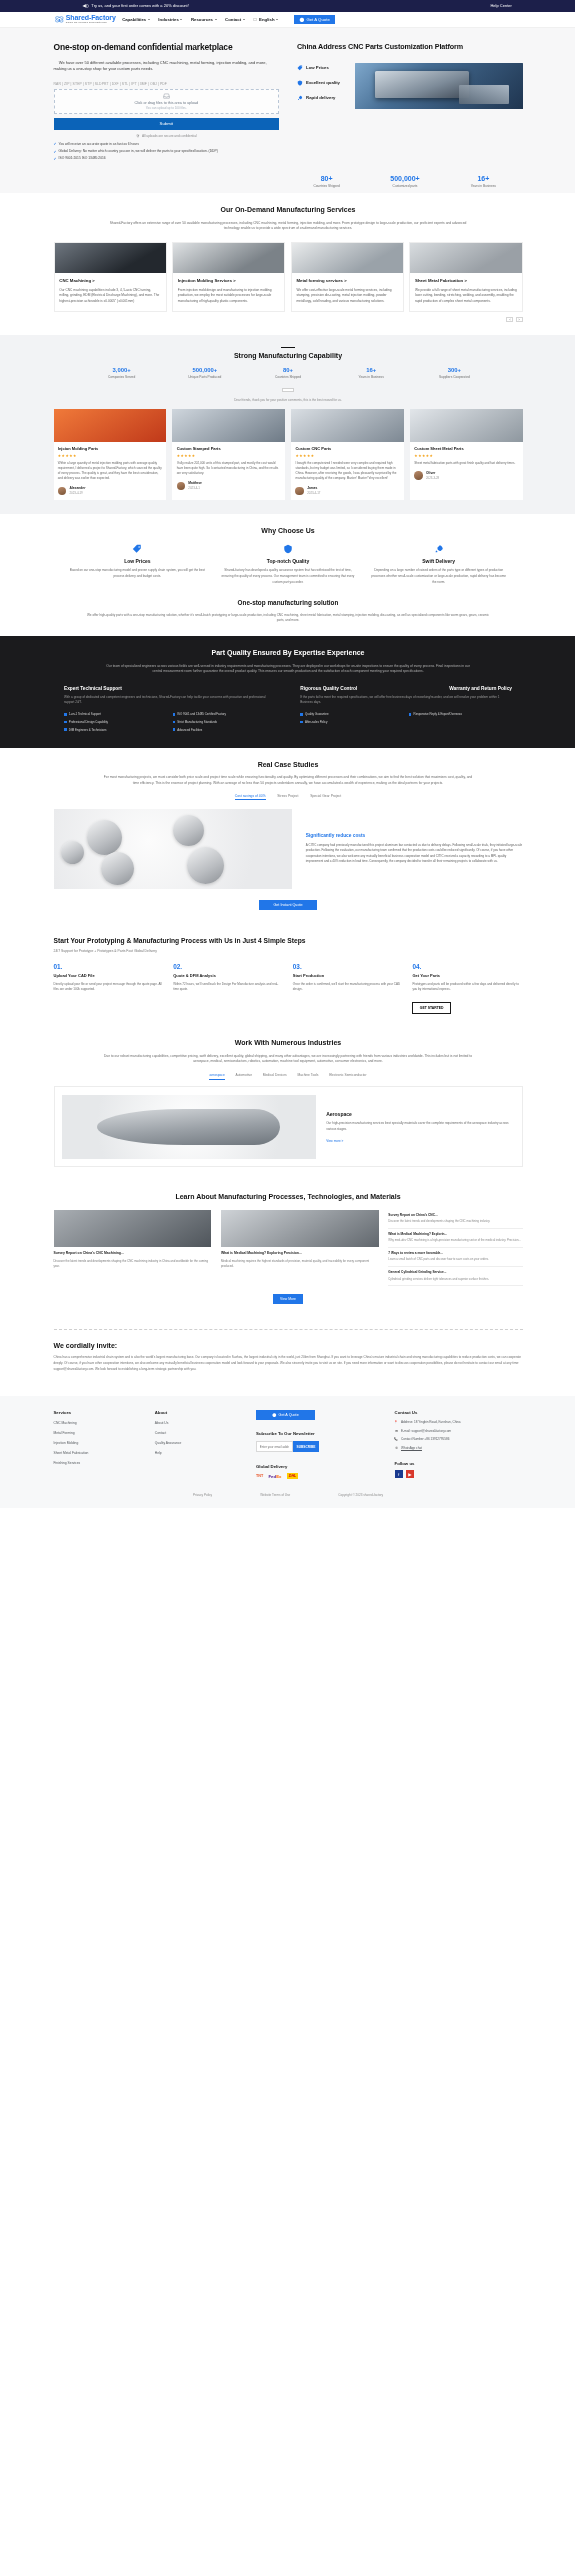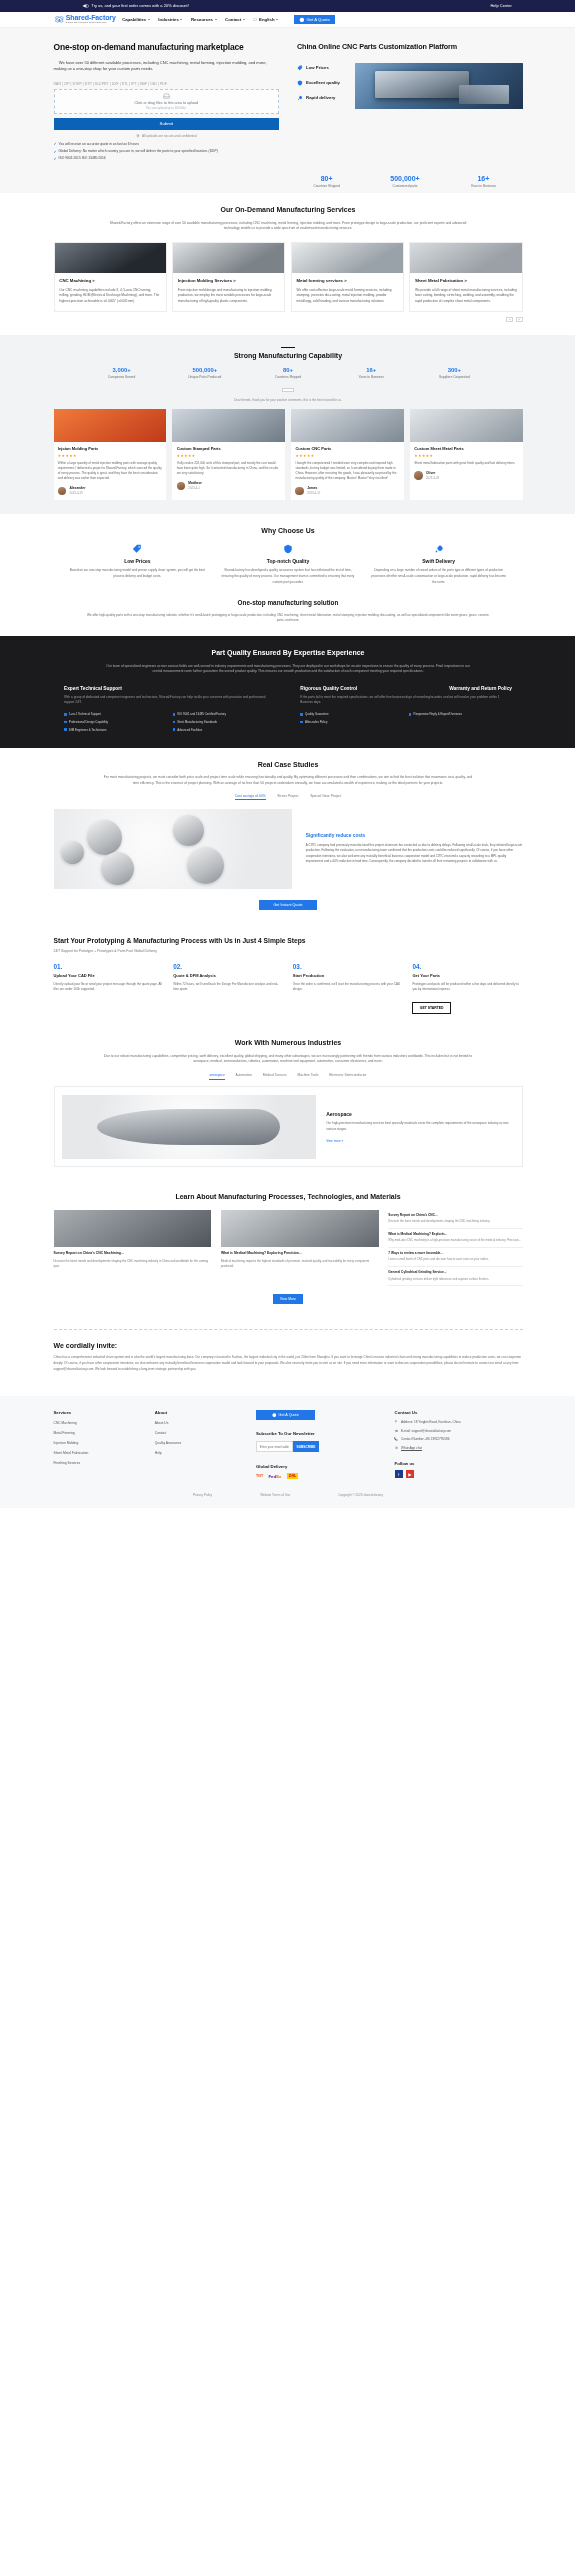--- a/index.html
+++ b/index.html
@@ -292,21 +292,21 @@
           <span>⬤</span>
           <span>Get A Quote</span>
         </div>
       </div>
     </div>
   </div>
 
   <div class="hero">
     <div class="hero-grid">
       <div class="hero-left">
-        <h1>One-stop on-demand manufacturing marketplace</h1>
+        <h1>One-stop on-demand confidential marketplace</h1>
         <div class="hero-p">We have over 50 different available processes, including CNC machining, metal forming, injection molding, and more, making us a one-stop shop for your custom parts needs.</div>
         <div class="file-types">RAR | ZIP | STEP | STP | SLDPRT | DXF | STL | IPT | 3MF | OBJ | PDF</div>
         <div class="dropzone">
           <span class="dz-ico">
             <svg viewBox="0 0 24 20" width="7" height="5.9" fill="none" stroke="#8a949e" stroke-width="1.6">
               <path d="M2 12l3-9h14l3 9v5a1 1 0 0 1-1 1H3a1 1 0 0 1-1-1z"></path>
                 <path d="M2 12h6l1 2h6l1-2h6"></path>
             </svg>
           </span>
           <div class="dz-main">Click or drag files to this area to upload</div>
@@ -327,21 +327,21 @@
             <span>Global Delivery: No matter which country you are in, we will deliver the parts to your specified location. (DDP)</span>
           </div>
           <div class="bullet">
             <span class="chk">✔</span>
             <span>ISO 9001:2015 ISO 13485:2016</span>
           </div>
         </div>
       </div>
 
       <div class="hero-right">
-        <h2>China Online CNC Parts Customization Platform</h2>
+        <h2>China Address CNC Parts Customization Platform</h2>
         <div class="feat-row">
           <div class="feat-col">
             <div class="feat">
               <span class="feat-ico">
                 <svg viewBox="0 0 24 24" width="5.9" height="5.9" fill="#2176e8">
                     <path d="M2 12l10-10h9v9L11 21z"></path>
                     <circle cx="17" cy="7" r="1.6" fill="#fff"></circle>
                   </svg>
               </span>
               <span>Low Prices</span>

